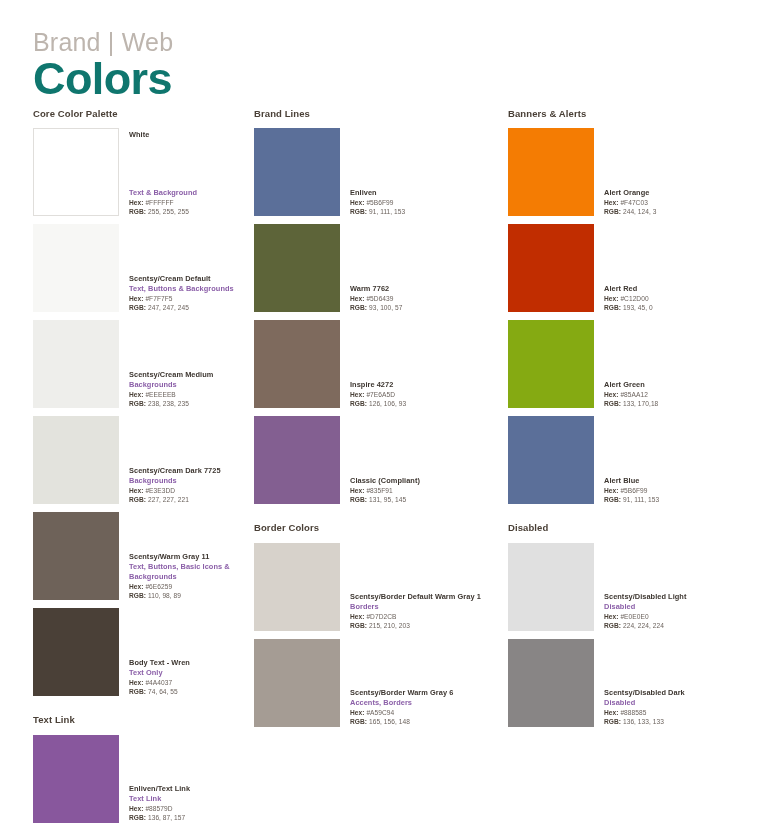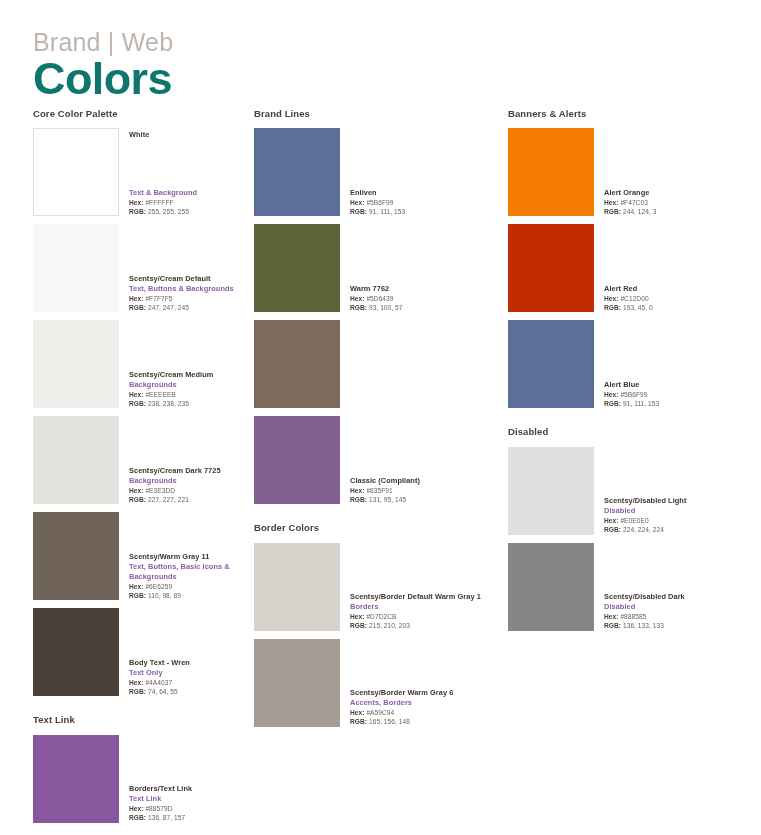--- a/index.html
+++ b/index.html
@@ -183,21 +183,21 @@
             <div class="sw-line"><span class="lbl">Hex:</span> <span>#4A4037</span></div>
             <div class="sw-line"><span class="lbl">RGB:</span> <span>74, 64, 55</span></div>
           </div>
         </div>
       </div>
       <div class="section">
         <div class="section-title">Text Link</div>
         <div class="swatch-row">
           <div class="swatch-chip" style="background: rgb(136, 87, 157);"></div>
           <div class="swatch-info">
-            <div class="sw-name">Borders/Text Link</div>
+            <div class="sw-name">Enliven/Text Link</div>
             <div class="sw-usage" style="color: rgb(139, 95, 168);">Text Link</div>
             <div class="sw-line"><span class="lbl">Hex:</span> <span>#88579D</span></div>
             <div class="sw-line"><span class="lbl">RGB:</span> <span>136, 87, 157</span></div>
           </div>
         </div>
       </div>
     </div>
   <div class="column col-middle">
       <div class="section">
         <div class="section-title">Brand Lines</div>
@@ -212,20 +212,25 @@
         <div class="swatch-row">
           <div class="swatch-chip" style="background: rgb(93, 100, 57);"></div>
           <div class="swatch-info">
             <div class="sw-name">Warm 7762</div>
             <div class="sw-line"><span class="lbl">Hex:</span> <span>#5D6439</span></div>
             <div class="sw-line"><span class="lbl">RGB:</span> <span>93, 100, 57</span></div>
           </div>
         </div>
         <div class="swatch-row">
           <div class="swatch-chip" style="background: rgb(126, 106, 93);"></div>
+          <div class="swatch-info">
+            <div class="sw-name">Inspire 4272</div>
+            <div class="sw-line"><span class="lbl">Hex:</span> <span>#7E6A5D</span></div>
+            <div class="sw-line"><span class="lbl">RGB:</span> <span>126, 106, 93</span></div>
+          </div>
         </div>
         <div class="swatch-row">
           <div class="swatch-chip" style="background: rgb(131, 95, 145);"></div>
           <div class="swatch-info">
             <div class="sw-name">Classic (Compliant)</div>
             <div class="sw-line"><span class="lbl">Hex:</span> <span>#835F91</span></div>
             <div class="sw-line"><span class="lbl">RGB:</span> <span>131, 95, 145</span></div>
           </div>
         </div>
       </div>
@@ -264,20 +269,28 @@
         </div>
         <div class="swatch-row">
           <div class="swatch-chip" style="background: rgb(193, 45, 0);"></div>
           <div class="swatch-info">
             <div class="sw-name">Alert Red</div>
             <div class="sw-line"><span class="lbl">Hex:</span> <span>#C12D00</span></div>
             <div class="sw-line"><span class="lbl">RGB:</span> <span>193, 45, 0</span></div>
           </div>
         </div>
         <div class="swatch-row">
+          <div class="swatch-chip" style="background: rgb(133, 170, 18);"></div>
+          <div class="swatch-info">
+            <div class="sw-name">Alert Green</div>
+            <div class="sw-line"><span class="lbl">Hex:</span> <span>#85AA12</span></div>
+            <div class="sw-line"><span class="lbl">RGB:</span> <span>133, 170,18</span></div>
+          </div>
+        </div>
+        <div class="swatch-row">
           <div class="swatch-chip" style="background: rgb(91, 111, 153);"></div>
           <div class="swatch-info">
             <div class="sw-name">Alert Blue</div>
             <div class="sw-line"><span class="lbl">Hex:</span> <span>#5B6F99</span></div>
             <div class="sw-line"><span class="lbl">RGB:</span> <span>91, 111, 153</span></div>
           </div>
         </div>
       </div>
       <div class="section">
         <div class="section-title">Disabled</div>

